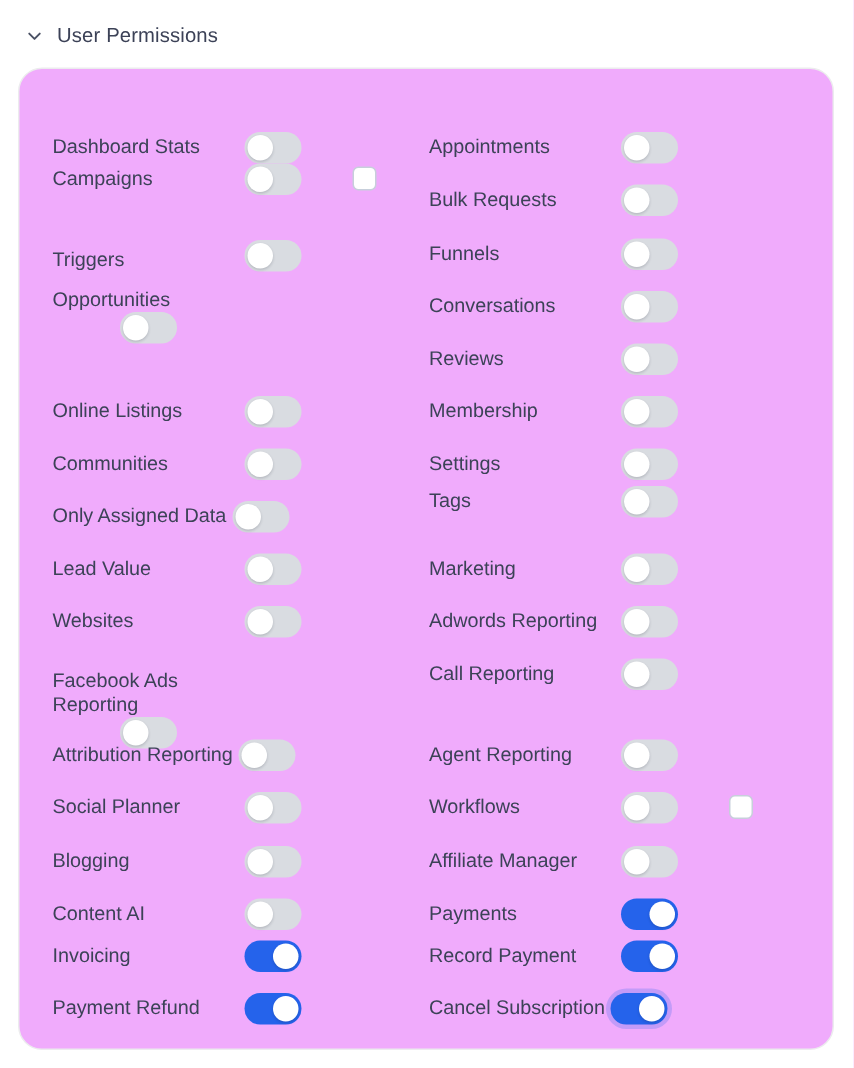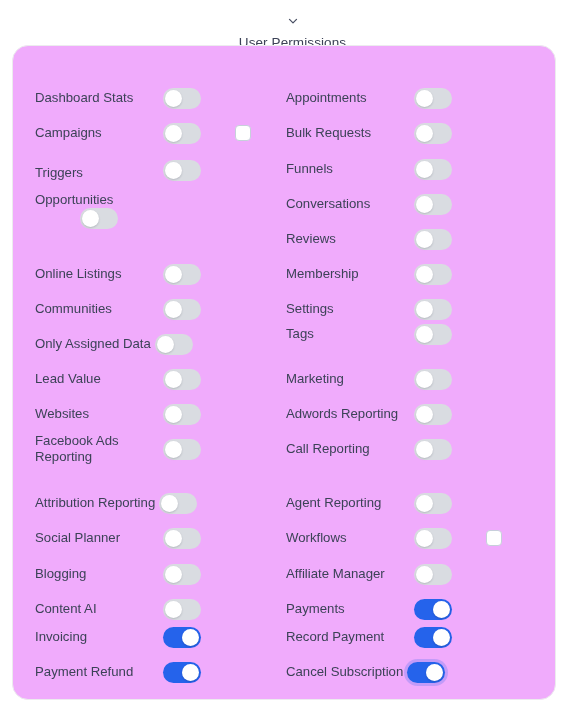--- a/index.html
+++ b/index.html
@@ -15,21 +15,20 @@
     overflow: hidden;
   }
 
   
   .section-header {
     display: flex;
     align-items: center;
     gap: 8px;
     padding: 14px 0 0 16px;
     height: 20px;
-    flex-direction: column;
   }
   .chevron-icon {
     width: 14px;
     height: 14px;
     display: inline-flex;
     align-items: center;
     justify-content: center;
     color: #4a5164;
     flex: 0 0 auto;
   }
@@ -151,21 +150,21 @@
 <div class="perm-card">
   <div class="perm-grid" id="perm-grid">
       <div class="perm-row col-left" style="top: 40px;">
         <div class="label-slot">
           <span class="perm-label">Dashboard Stats</span>
         </div>
         <div class="toggle" role="switch" aria-checked="false">
           <span class="knob"></span>
         </div>
       </div>
-      <div class="perm-row col-left" style="top: 75px; text-align: right;">
+      <div class="perm-row col-left" style="top: 61px; text-align: right;">
         <div class="label-slot">
           <span class="perm-label">Campaigns</span>
         </div>
         <div class="toggle" role="switch" aria-checked="false">
           <span class="knob"></span>
         </div>
         <div class="checkbox" role="checkbox" aria-checked="false"></div>
       </div>
       <div class="perm-row col-left" style="top: 111px; align-items: flex-end;">
         <div class="label-slot">
@@ -216,21 +215,21 @@
         </div>
       </div>
       <div class="perm-row col-left" style="top: 356px;">
         <div class="label-slot">
           <span class="perm-label">Websites</span>
         </div>
         <div class="toggle" role="switch" aria-checked="false">
           <span class="knob"></span>
         </div>
       </div>
-      <div class="perm-row col-left" style="top: 391px;">
+      <div class="perm-row col-left" style="top: 400px; flex-direction: column;">
         <div class="label-slot">
           <span class="perm-label wrap">Facebook Ads Reporting</span>
         </div>
         <div class="toggle" role="switch" aria-checked="false">
           <span class="knob"></span>
         </div>
       </div>
       <div class="perm-row col-left" style="top: 445px;">
         <div class="label-slot auto">
           <span class="perm-label">Attribution Reporting</span>

